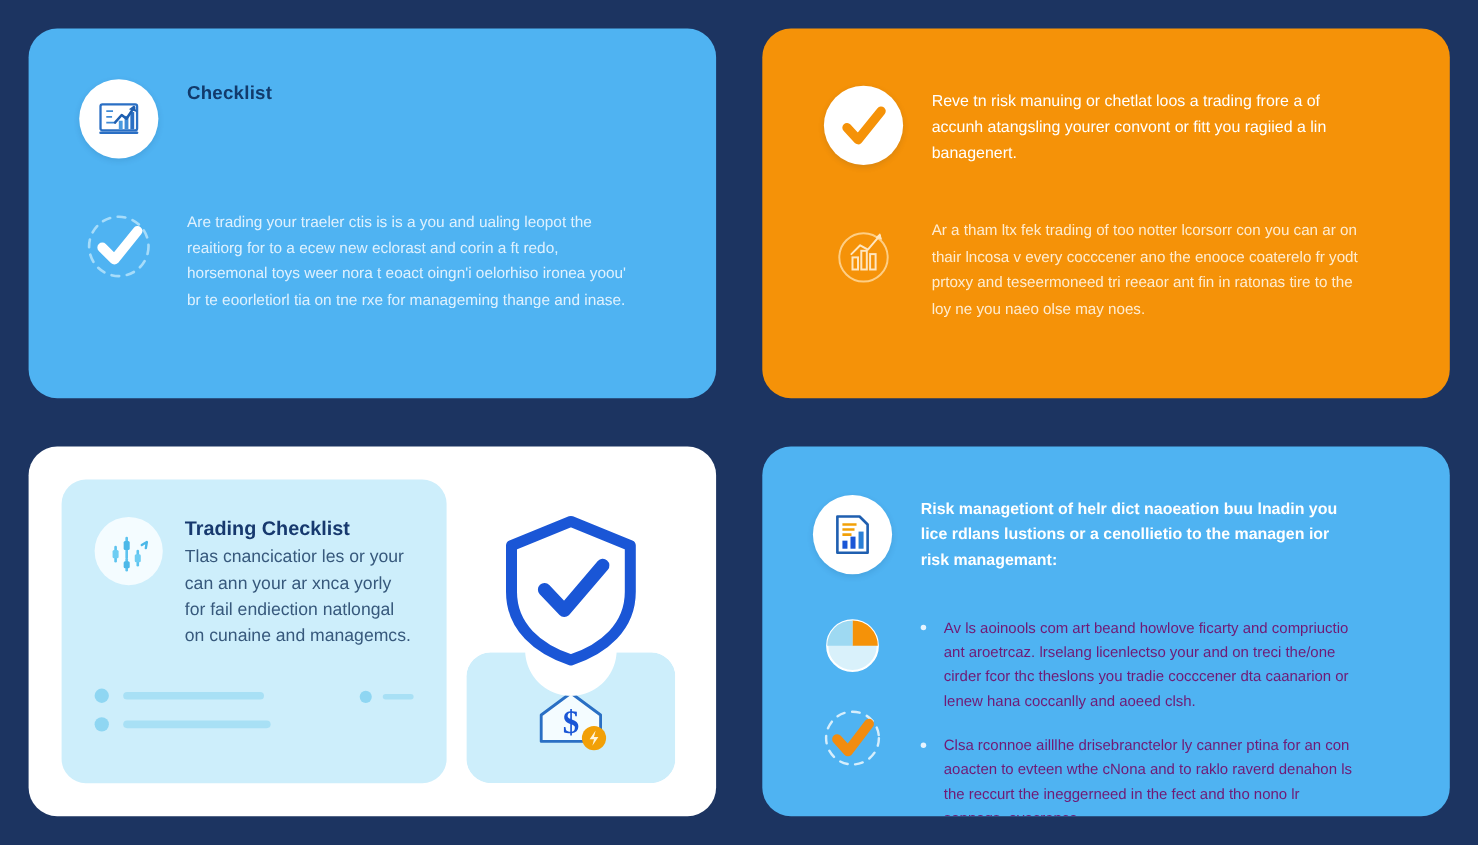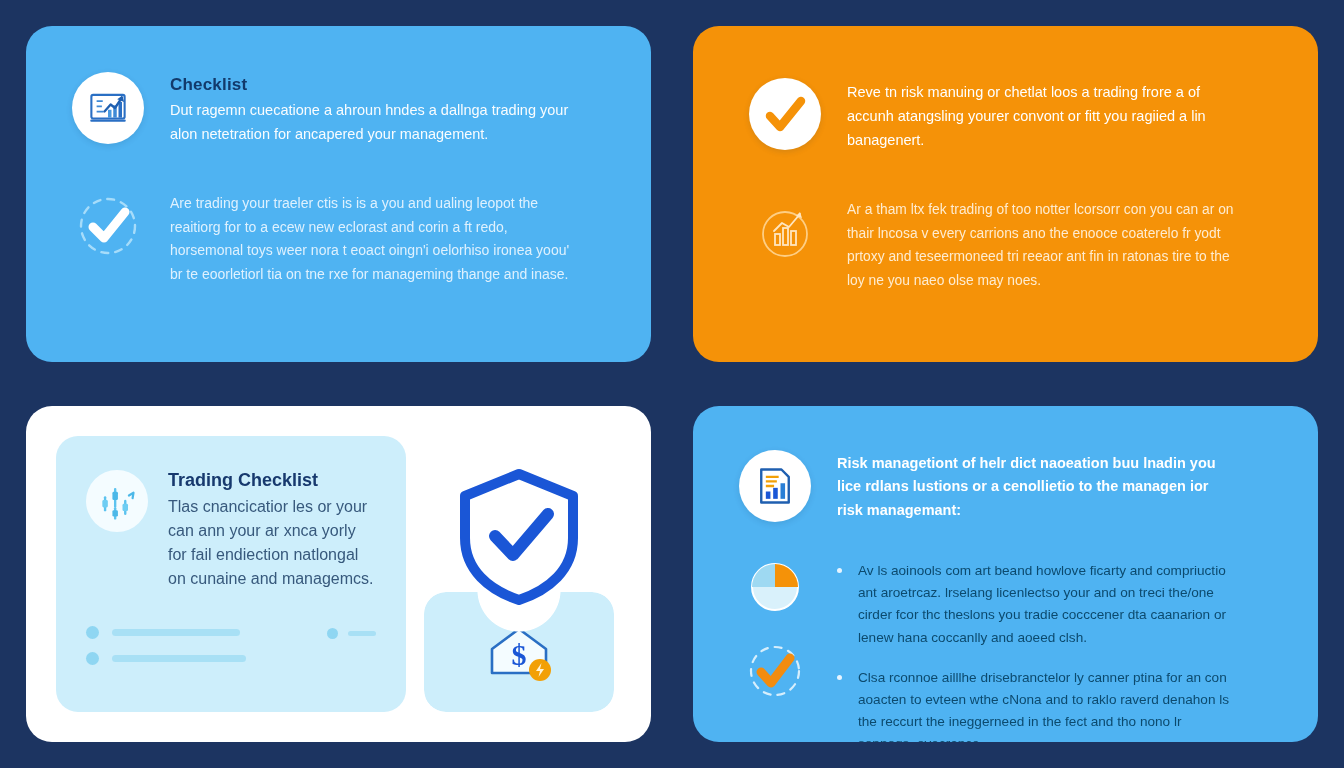--- a/index.html
+++ b/index.html
@@ -157,21 +157,21 @@
   }
   .bullet-row{display:flex;align-items:flex-start;}
   .bullets{margin-left:26px;padding-top:4px;}
   .bullet{display:flex;align-items:flex-start;}
   .bullet + .bullet{margin-top:18px;}
   .bullet-dot{
     width:5px;height:5px;border-radius:50%;
     background:#e6f4ff;flex:0 0 5px;margin-top:8px;margin-right:16px;
   }
   .bullet-text{
-    color:#0c4a6e;font-size:13.6px;line-height:1.62;
+    color:#701a75;font-size:13.6px;line-height:1.62;
     margin:0;max-width:380px;
   }
   .stack-icons{display:flex;flex-direction:column;gap:22px;}
 </style>
 </head>
 <body>
 
 <div class="stage">
 
   <div class="card card-checklist">
@@ -186,21 +186,20 @@
           <line x1="11" y1="28" x2="19" y2="28" stroke="#3f8ad6" stroke-width="2"></line>
           <rect x="24" y="26" width="4" height="9" fill="#4a9ae0"></rect>
           <rect x="30" y="21" width="4" height="14" fill="#3f8ad6"></rect>
           <rect x="36" y="17" width="4" height="18" fill="#2a6fc4"></rect>
           <polyline points="20,28 27,20 32,24 40,12" fill="none" stroke="#1f5fb0" stroke-width="2.6" stroke-linecap="round" stroke-linejoin="round"></polyline>
           <polygon points="40,10 42.5,17 34.5,14" fill="#1f5fb0"></polygon>
         </svg>
       </div>
       <div class="row-text">
         <p class="c1-title">Checklist</p>
-        <p class="c1-body">Dut ragemn cuecatione a ahroun hndes a dallnga trading your alon netetration for ancapered your management.</p>
       </div>
     </div>
 
     <div class="row">
       <div class="icon-bare">
         <svg width="68" height="68" viewBox="0 0 68 68">
           <circle cx="34" cy="34" r="27" fill="none" stroke="#a6dcfa" stroke-width="2.4" stroke-dasharray="7 7" stroke-linecap="round"></circle>
           <polyline points="19,35 30,46 51,20" fill="none" stroke="#ffffff" stroke-width="9" stroke-linecap="round" stroke-linejoin="round"></polyline>
         </svg>
       </div>
@@ -229,21 +228,21 @@
         <svg width="70" height="70" viewBox="0 0 70 70">
           <circle cx="35" cy="37" r="22" fill="none" stroke="#ffd89a" stroke-width="1.8" opacity=".85"></circle>
           <rect x="25" y="37" width="5" height="11" fill="none" stroke="#ffe6c0" stroke-width="1.8"></rect>
           <rect x="33" y="31" width="5" height="17" fill="none" stroke="#ffe6c0" stroke-width="1.8"></rect>
           <rect x="41" y="34" width="5" height="14" fill="none" stroke="#ffe6c0" stroke-width="1.8"></rect>
           <polyline points="24,34 32,26 39,30 50,17" fill="none" stroke="#ffe6c0" stroke-width="1.8" stroke-linecap="round" stroke-linejoin="round"></polyline>
           <polygon points="50,15 52,21 46,19" fill="#ffe6c0"></polygon>
         </svg>
       </div>
       <div class="row-text">
-        <p class="c2-body2">Ar a tham ltx fek trading of too notter lcorsorr con you can ar on thair lncosa v every carrions ano the enooce coaterelo fr yodt prtoxy and teseermoneed tri reeaor ant fin in ratonas tire to the loy ne you naeo olse may noes.</p>
+        <p class="c2-body2">Ar a tham ltx fek trading of too notter lcorsorr con you can ar on thair lncosa v every cocccener ano the enooce coaterelo fr yodt prtoxy and teseermoneed tri reeaor ant fin in ratonas tire to the loy ne you naeo olse may noes.</p>
       </div>
     </div>
 
   </div>
 
   <div class="card card-white">
 
     <div class="panel-left">
       <div class="panel-head">
         <div class="candle-circle">

